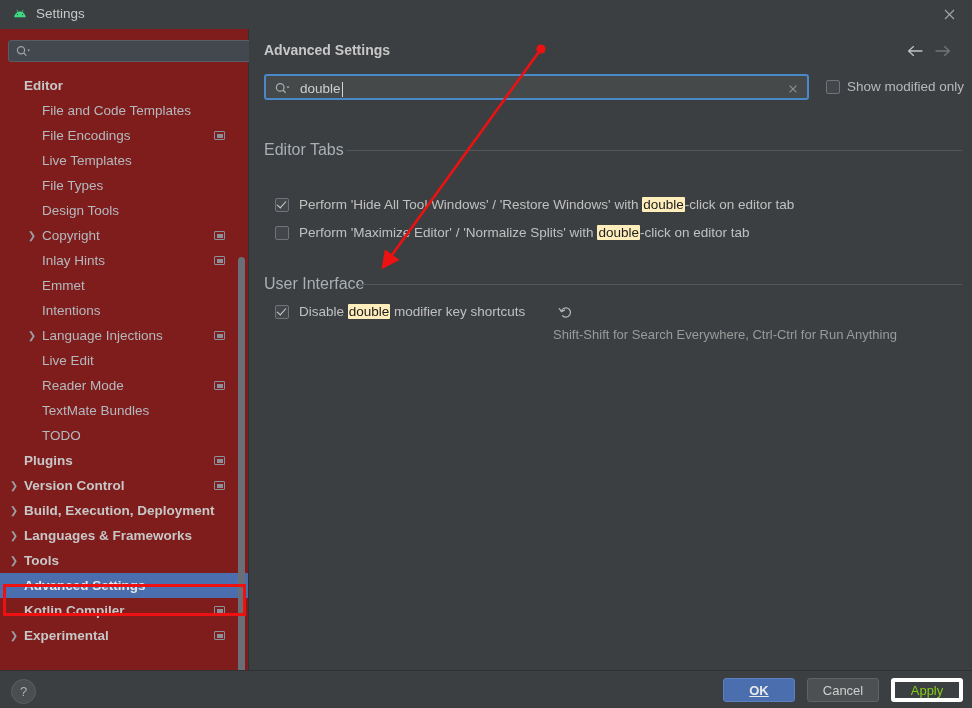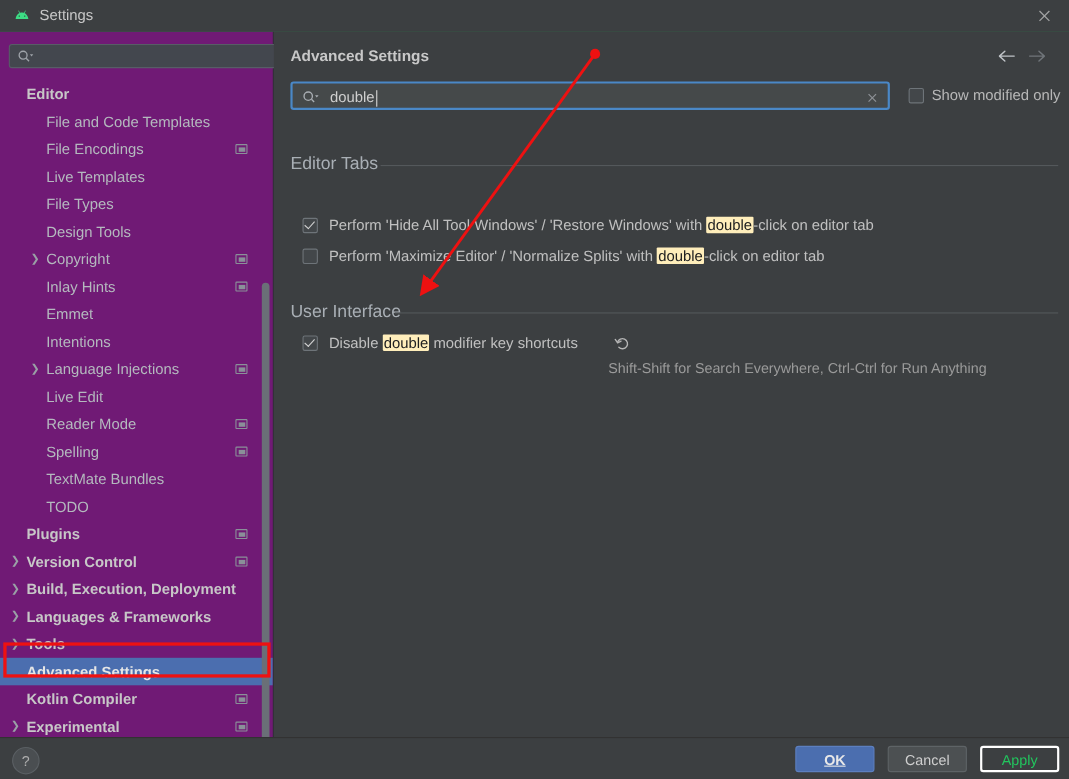--- a/index.html
+++ b/index.html
@@ -16,21 +16,21 @@
   .titlebar{position:absolute;left:0;top:0;width:972px;height:29px;
     background:#3c3f41;border-bottom:6px solid #22c55e;}
   .title-icon{position:absolute;left:12px;top:7px;width:16px;height:16px;}
   .title-text{position:absolute;left:36px;top:6px;font-size:13.5px;color:#c8c8c8;}
   .close-btn{position:absolute;right:0;top:0;width:46px;height:29px;
     display:flex;align-items:center;justify-content:center;}
   .close-btn svg{opacity:.75;}
 
   
   .sidebar{position:absolute;left:0;top:29px;width:248px;height:641px;
-    background:#701a75;border-right:1px solid #2e3135;}
+    background:#7f1d1d;border-right:1px solid #2e3135;}
   .side-search{position:absolute;left:8px;top:11px;width:258px;height:22px;
     box-sizing:border-box;background:#43474e;border:1px solid #575d66;border-radius:3px;}
   .side-search .mag{position:absolute;left:7px;top:4px;}
   .tree{position:absolute;left:0;top:44px;width:248px;height:597px;overflow:hidden;}
   .trow{position:relative;height:25px;line-height:25px;white-space:nowrap;}
   .trow .arrow{position:absolute;left:10px;top:0;width:12px;height:25px;
     display:flex;align-items:center;justify-content:center;color:#9aa0a6;font-size:10px;}
   .trow .lbl{position:absolute;top:0;font-size:13.5px;color:#bbbbbb;}
   .trow.l0 .lbl{left:24px;font-weight:bold;color:#c7c7c7;}
   .trow.l1 .lbl{left:42px;color:#b4b9be;}
@@ -84,21 +84,21 @@
   
   .bottom{position:absolute;left:0;top:670px;width:972px;height:38px;
     background:#3c3f41;border-top:1px solid #323232;}
   .help{position:absolute;left:11px;top:8px;width:23px;height:23px;border-radius:50%;
     background:#4a4e51;border:1px solid #5a5f63;color:#b0b0b0;font-size:13px;
     display:flex;align-items:center;justify-content:center;}
   .btn{position:absolute;top:7px;height:24px;box-sizing:border-box;border-radius:3px;
     display:flex;align-items:center;justify-content:center;font-size:13px;}
   .btn-ok{left:723px;width:72px;background:#4b6eaf;border:1px solid #5c7fbf;color:#e8e8e8;font-weight:bold;text-decoration:underline;}
   .btn-cancel{left:807px;width:72px;background:#4c5052;border:1px solid #5e6366;color:#cfcfcf;}
-  .btn-apply{left:891px;width:72px;background:#3c3f41;border:2px solid #ffffff;color:#22c55e;}
+  .btn-apply{left:891px;width:72px;background:#3c3f41;border:4px solid #ffffff;color:#84cc16;}
 
   
   .anno{position:absolute;left:0;top:0;width:972px;height:708px;pointer-events:none;}
   .anno-rect{position:absolute;left:3px;top:584px;width:243px;height:32px;
     box-sizing:border-box;border:3px solid #ee1111;}
 </style>
 </head>
 <body>
 
 <div class="win">
@@ -180,26 +180,20 @@
         <div class="trow l1">
           <span class="lbl">Live Edit</span>
         </div>
         <div class="trow l1">
           <span class="lbl">Reader Mode</span>
           <span class="mod">
             <i></i>
           </span>
         </div>
         <div class="trow l1">
-          <span class="lbl">Spelling</span>
-          <span class="mod">
-            <i></i>
-          </span>
-        </div>
-        <div class="trow l1">
           <span class="lbl">TextMate Bundles</span>
         </div>
         <div class="trow l1">
           <span class="lbl">TODO</span>
         </div>
         <div class="trow l0">
           <span class="lbl">Plugins</span>
           <span class="mod">
             <i></i>
           </span>

